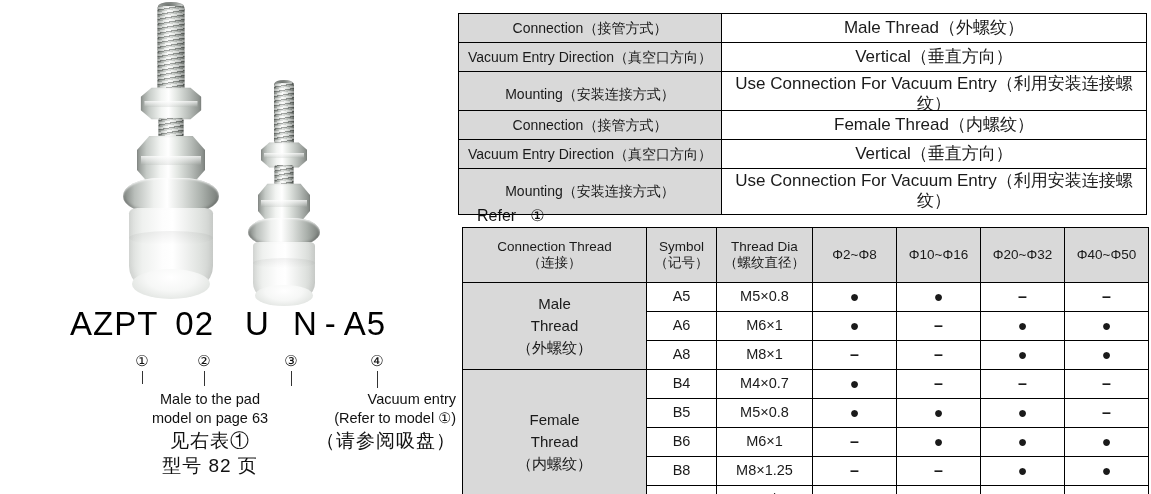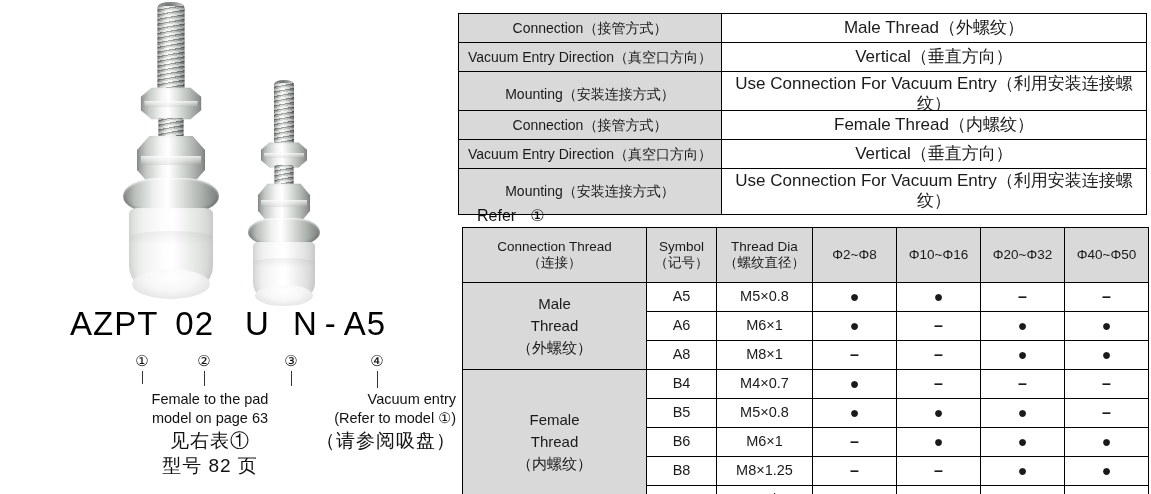--- a/index.html
+++ b/index.html
@@ -278,21 +278,21 @@
   <div class="callout c3" style="left:280px; top:352px;">
     <span>③</span>
     <span class="leader"></span>
   </div>
   <div class="callout c4" style="left:366px; top:352px;">
     <span>④</span>
     <span class="leader"></span>
   </div>
 
   <div class="note" id="note-2">
-    <div class="en">Female to the pad</div>
+    <div class="en">Male to the pad</div>
     <div class="en">model on page 63</div>
     <div class="cn">见右表①</div>
     <div class="cn">型号 82 页</div>
   </div>
 
   <div class="note" id="note-4">
     <div class="en">Vacuum entry</div>
     <div class="en">(Refer to model ①)</div>
     <div class="cn">（请参阅吸盘）</div>
   </div>

